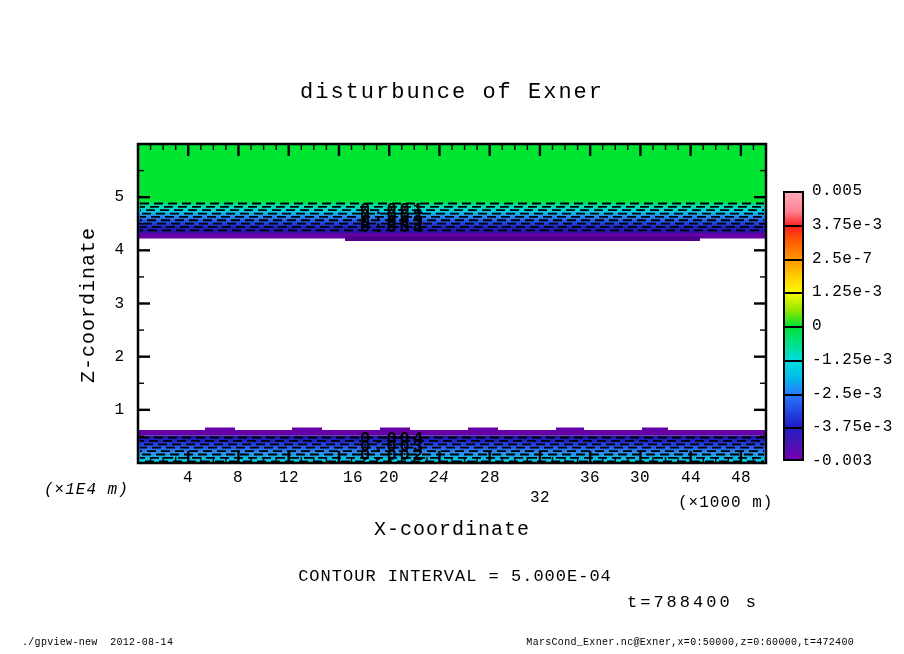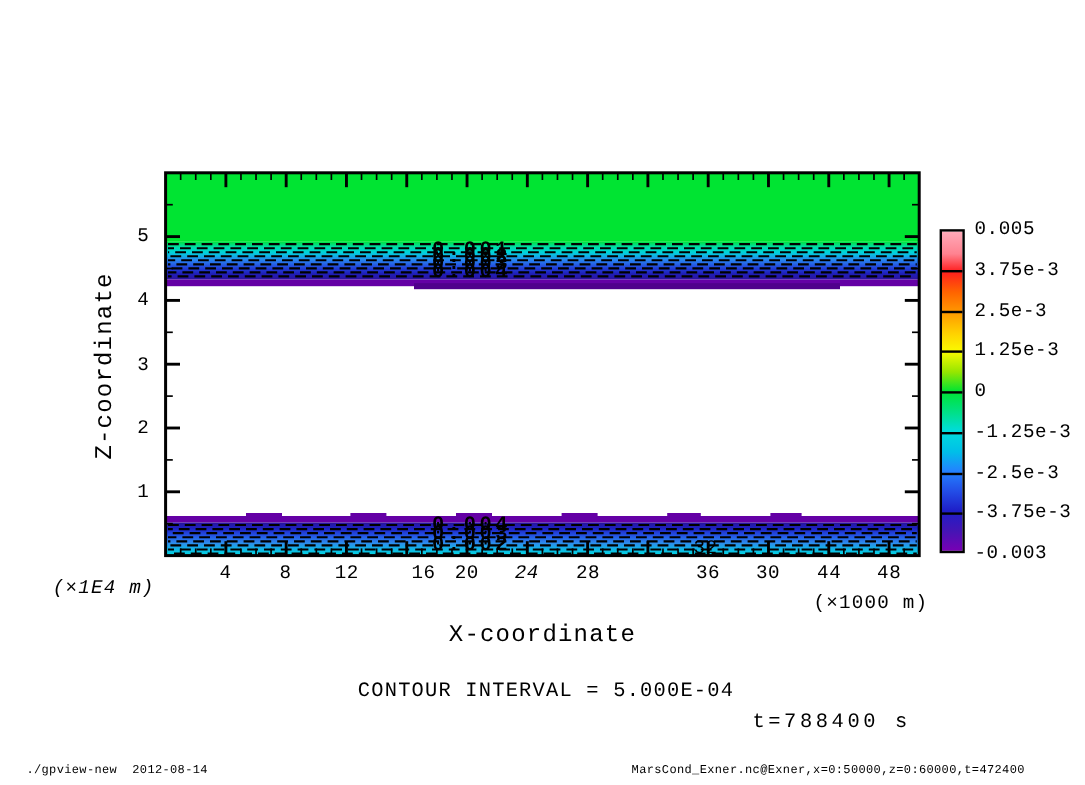--- a/index.html
+++ b/index.html
@@ -212,37 +212,38 @@
         <line x1="766" y1="223.75" x2="760" y2="223.75" stroke-width="1.4"></line>
         <line x1="138" y1="197.16666666666669" x2="150" y2="197.16666666666669" stroke-width="2.4"></line>
         <line x1="766" y1="197.16666666666669" x2="754" y2="197.16666666666669" stroke-width="2.4"></line>
         <line x1="138" y1="170.58333333333331" x2="144" y2="170.58333333333331" stroke-width="1.4"></line>
         <line x1="766" y1="170.58333333333331" x2="760" y2="170.58333333333331" stroke-width="1.4"></line>
       </g>
 
     <rect x="138" y="144" width="628" height="319" fill="none" stroke="#000" stroke-width="2.5"></rect>
   </svg>
 
+  <div class="txt title" style="left:452px;top:80px;">disturbunce of Exner</div>
 
   <div class="txt axis-label y-axis-label" style="left:88px;top:305px;">Z-coordinate</div>
   <div class="txt tick-label-y" style="left:94px;top:186px;">5</div>
   <div class="txt tick-label-y" style="left:94px;top:239px;">4</div>
   <div class="txt tick-label-y" style="left:94px;top:293px;">3</div>
   <div class="txt tick-label-y" style="left:94px;top:346px;">2</div>
   <div class="txt tick-label-y" style="left:94px;top:399px;">1</div>
   <div class="txt unit-label" style="left:44px;top:481px;font-style:italic;">(×1E4 m)</div>
 
   <div class="txt tick-label-x" style="left:188px;top:469px;">4</div>
   <div class="txt tick-label-x" style="left:238px;top:469px;">8</div>
   <div class="txt tick-label-x" style="left:289px;top:469px;text-align:right;">12</div>
   <div class="txt tick-label-x" style="left:353px;top:469px;">16</div>
   <div class="txt tick-label-x" style="left:389px;top:469px;">20</div>
   <div class="txt tick-label-x" style="left:439px;top:469px;font-style:italic;">24</div>
   <div class="txt tick-label-x" style="left:490px;top:469px;">28</div>
-  <div class="txt tick-label-x" style="left:540px;top:448px;margin-left:48px;">32</div>
+  <div class="txt tick-label-x" style="left:540px;top:489px;">32</div>
   <div class="txt tick-label-x" style="left:590px;top:469px;">36</div>
   <div class="txt tick-label-x" style="left:640px;top:469px;">30</div>
   <div class="txt tick-label-x" style="left:691px;top:469px;">44</div>
   <div class="txt tick-label-x" style="left:741px;top:469px;">48</div>
   <div class="txt unit-label" style="left:678px;top:494px;">(×1000 m)</div>
   <div class="txt axis-label x-axis-label" style="left:452px;top:518px;text-align:center;">X-coordinate</div>
 
   <div class="txt clabel front" style="left:393px;top:209px;">0.001</div>
   <div class="txt clabel" style="left:393px;top:215px;">0.002</div>
   <div class="txt clabel" style="left:393px;top:221px;">0.003</div>
@@ -256,21 +257,21 @@
     <div class="cbar-sep" style="top:31.75px;"></div>
     <div class="cbar-sep" style="top:65.5px;"></div>
     <div class="cbar-sep" style="top:99.25px;"></div>
     <div class="cbar-sep" style="top:133px;"></div>
     <div class="cbar-sep" style="top:166.75px;"></div>
     <div class="cbar-sep" style="top:200.5px;"></div>
     <div class="cbar-sep" style="top:234.25px;"></div>
   </div>
   <div class="txt cbar-label" style="left:812px;top:182px;">0.005</div>
   <div class="txt cbar-label" style="left:812px;top:215.8px;">3.75e-3</div>
-  <div class="txt cbar-label" style="left:812px;top:249.5px;">2.5e-3</div>
+  <div class="txt cbar-label" style="left:812px;top:249.5px;">2.5e-7</div>
   <div class="txt cbar-label" style="left:812px;top:283.3px;">1.25e-3</div>
   <div class="txt cbar-label" style="left:812px;top:317px;">0</div>
   <div class="txt cbar-label" style="left:812px;top:350.8px;">-1.25e-3</div>
   <div class="txt cbar-label" style="left:812px;top:384.5px;">-2.5e-3</div>
   <div class="txt cbar-label" style="left:812px;top:418.3px;">-3.75e-3</div>
   <div class="txt cbar-label" style="left:812px;top:452px;">-0.003</div>
 
   <div class="txt note" style="left:455px;top:567px;">CONTOUR INTERVAL = 5.000E-04</div>
   <div class="txt time-note" style="left:627px;top:593px;">t=788400 s</div>
 

